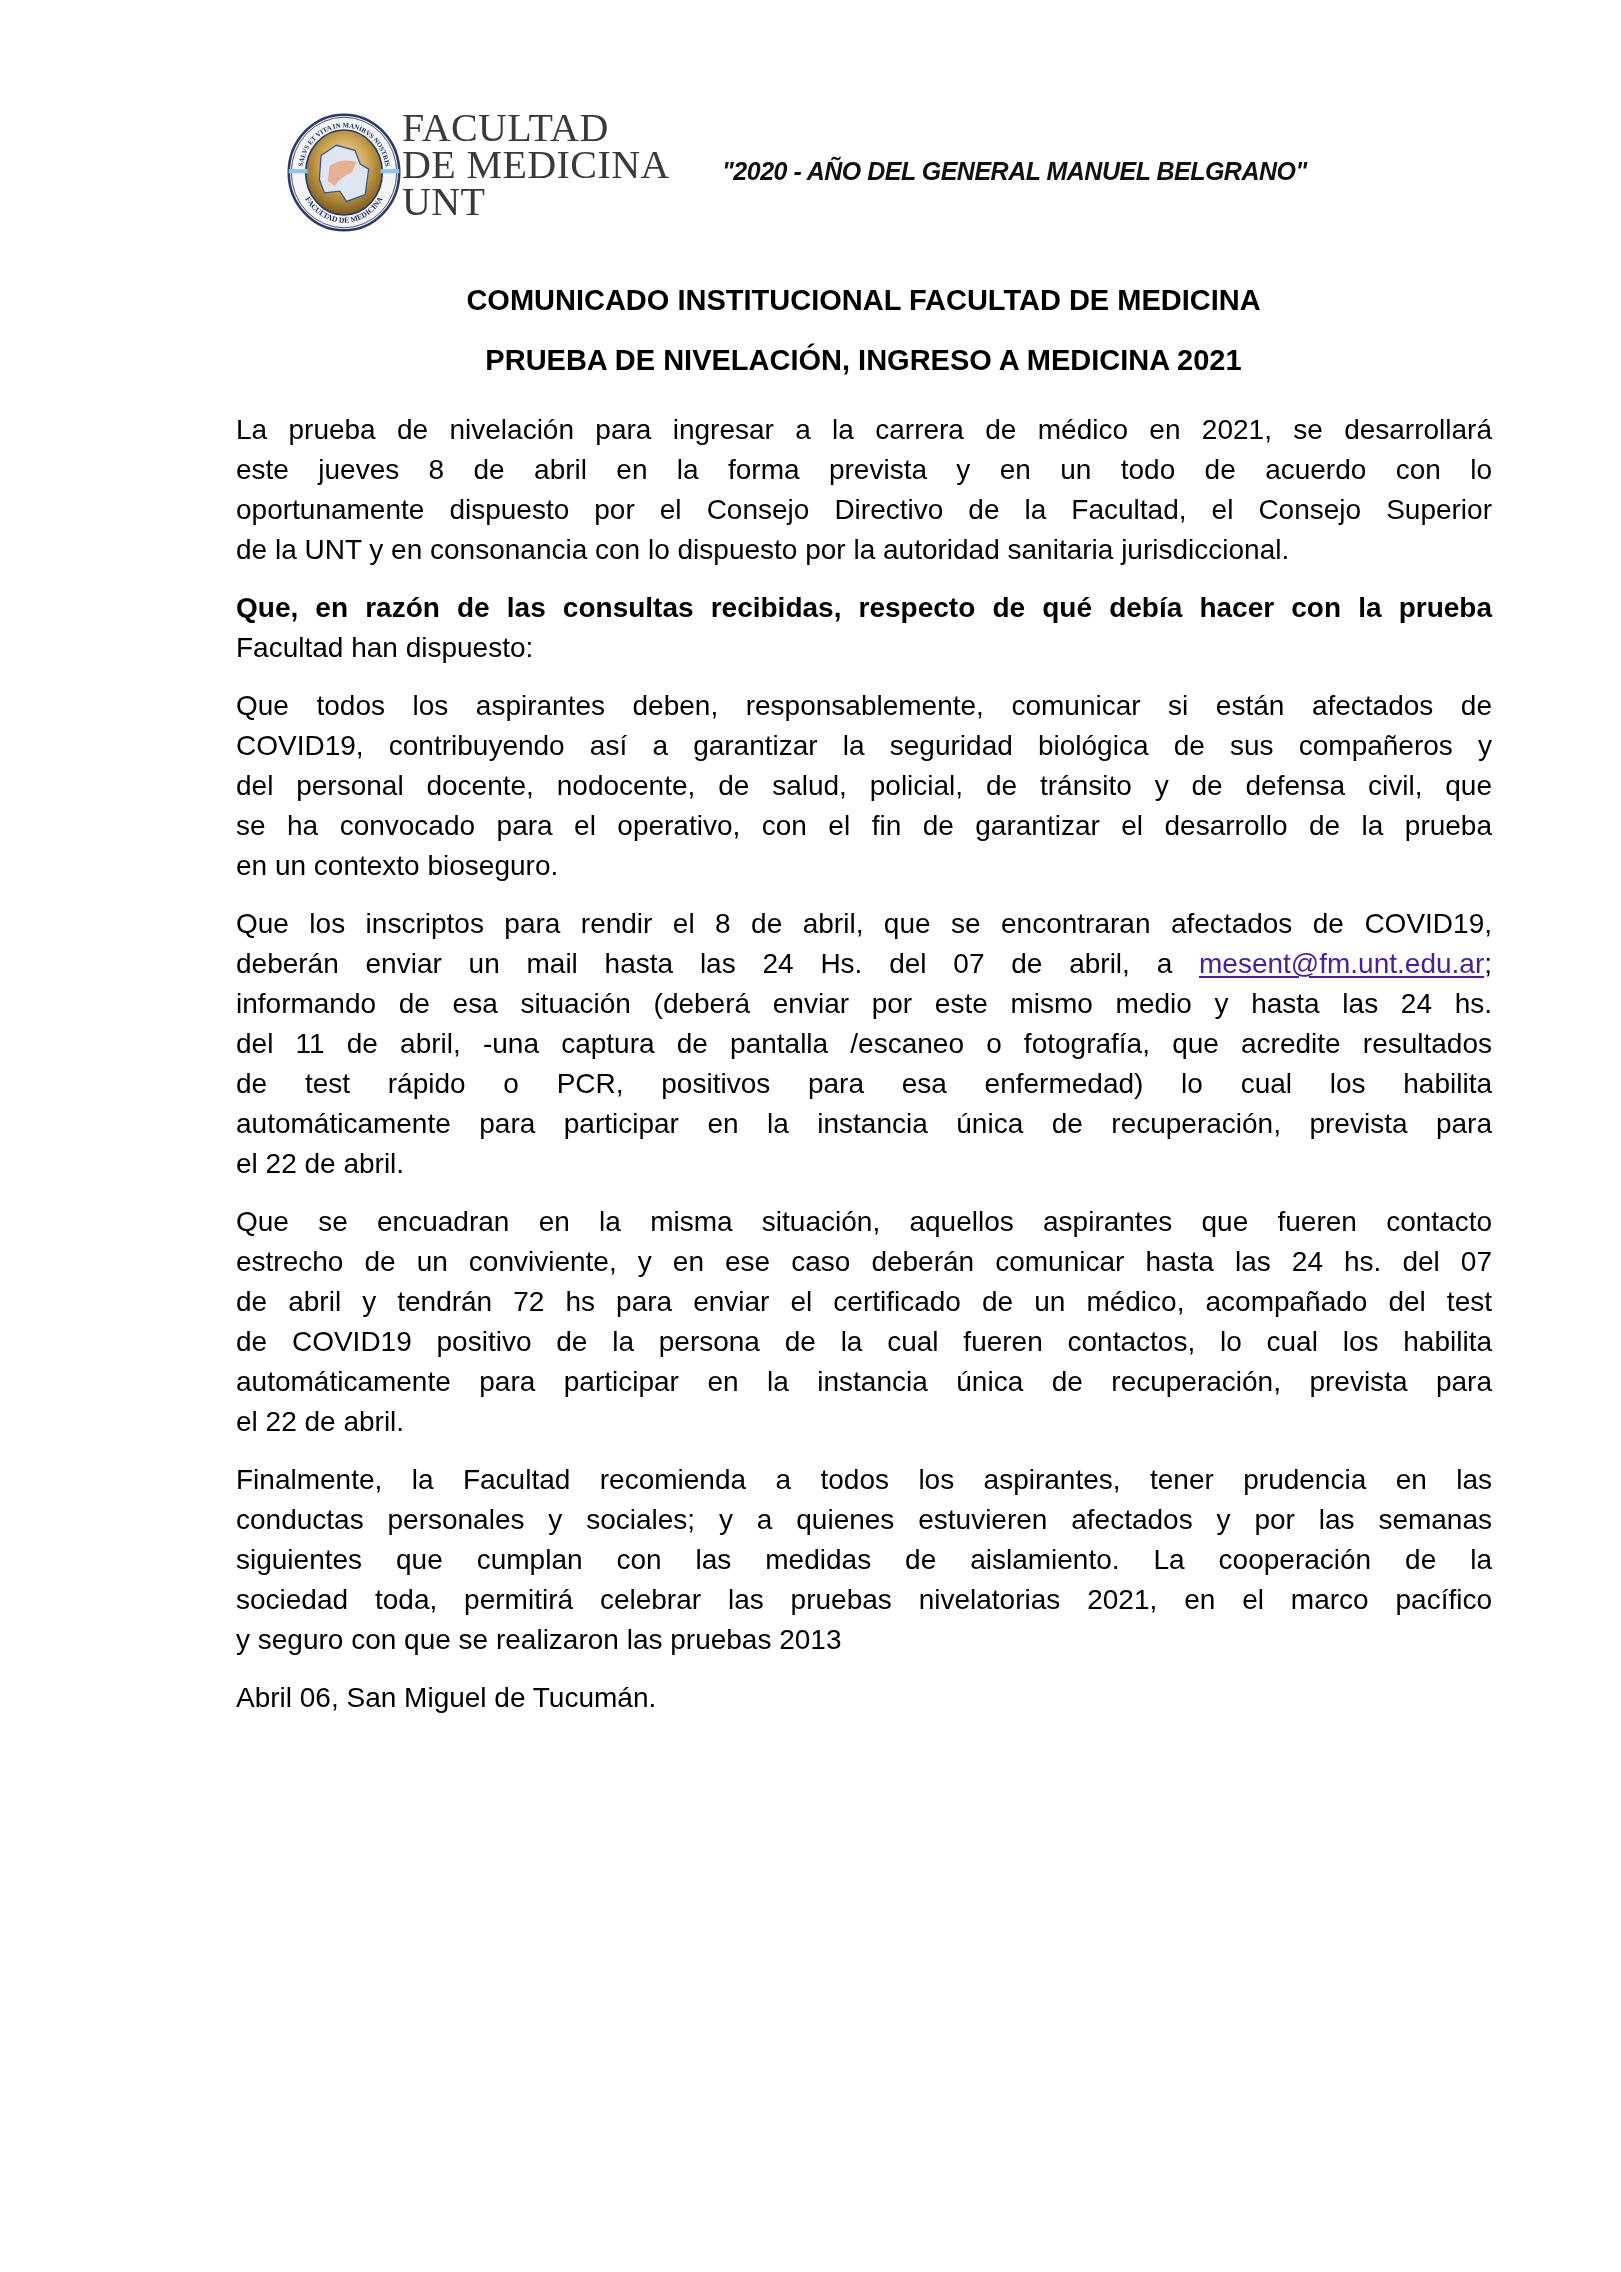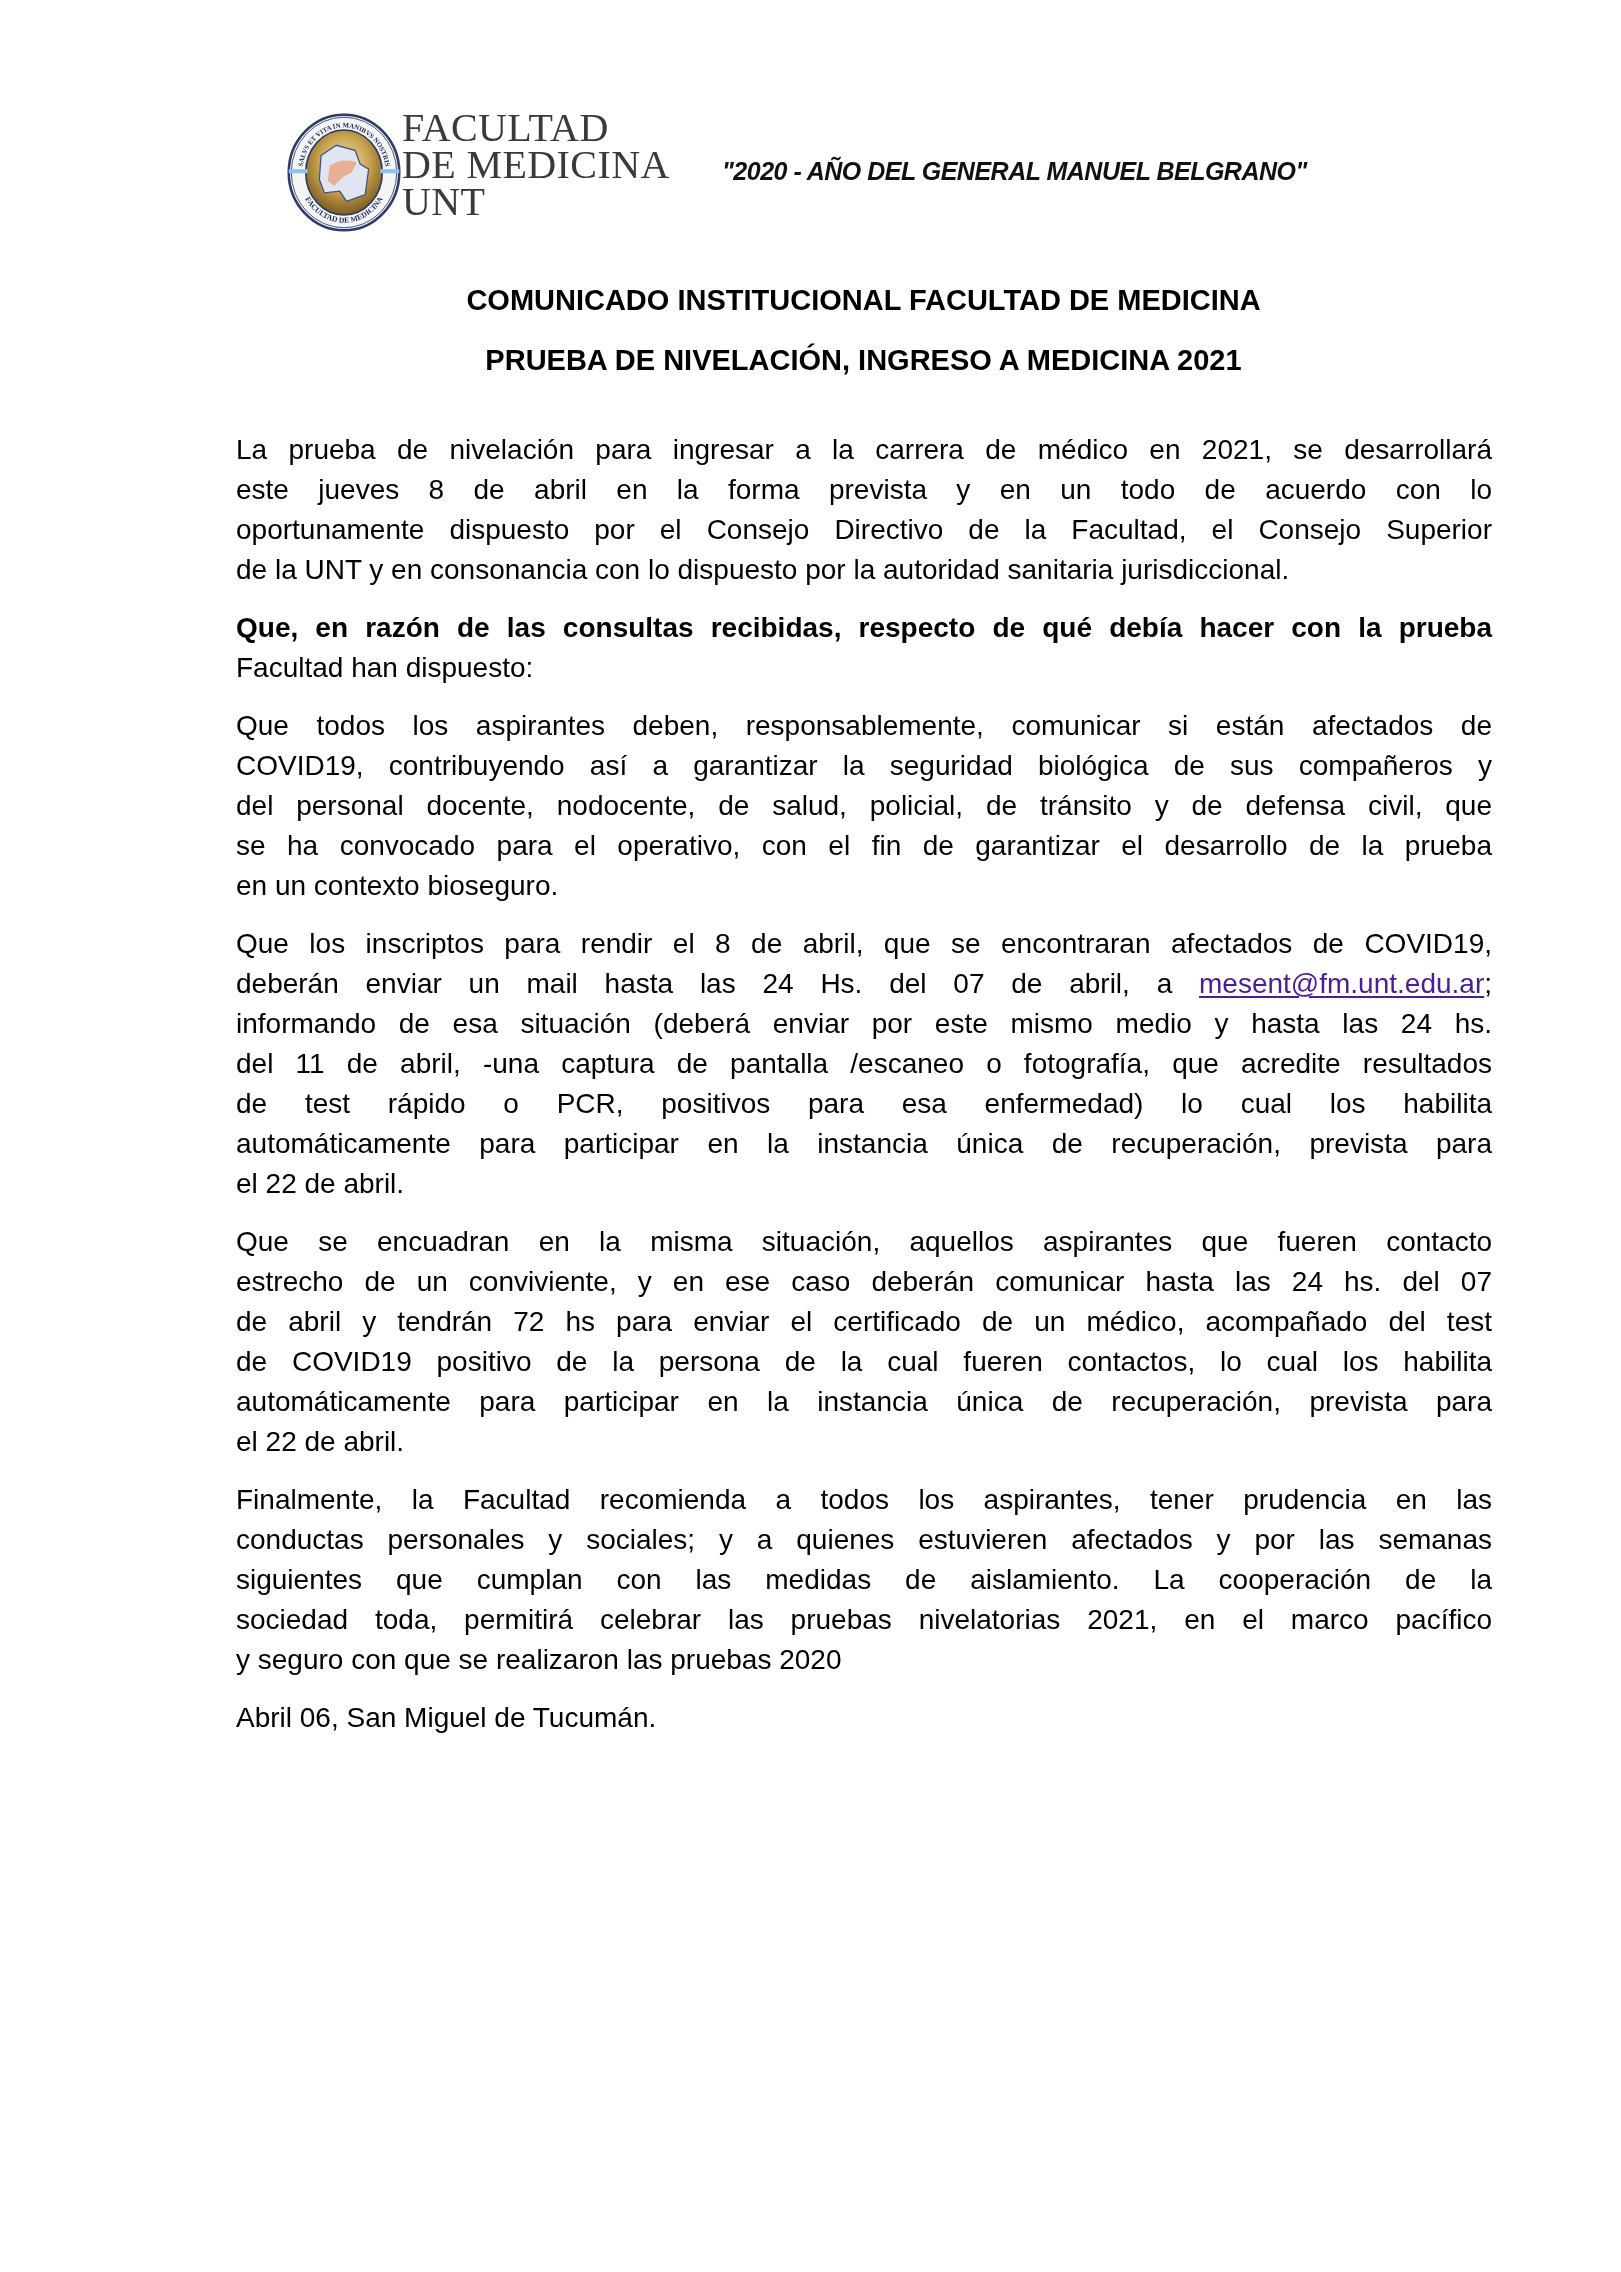--- a/index.html
+++ b/index.html
@@ -4,21 +4,21 @@
 <style>
   html, body { margin: 0; padding: 0; background: #ffffff; }
   body { width: 1621px; height: 2273px; position: relative; overflow: hidden; font-family: "Liberation Sans", sans-serif; color: #000; }
   .logo-seal { position: absolute; left: 287px; top: 113px; width: 114px; height: 119px; }
   .logo-text { position: absolute; left: 402px; top: 109px; font-family: "Liberation Serif", serif; color: #3a3a3a; font-size: 40px; line-height: 37px; letter-spacing: 0.4px; }
   .logo-text div { white-space: nowrap; }
   .motto { position: absolute; left: 722px; top: 157px; font-family: "Liberation Sans", sans-serif; font-weight: bold; font-style: italic; font-size: 25px; letter-spacing: -0.5px; white-space: nowrap; color: #111; }
   .title { position: absolute; left: 0; width: 1727px; text-align: center; font-weight: bold; font-size: 29px; white-space: nowrap; }
   .title1 { top: 284px; }
   .title2 { top: 344px; }
-  .body-text { position: absolute; left: 236px; width: 1256px; top: 410px; font-size: 28px; line-height: 40px; margin-top: 20px; }
+  .body-text { position: absolute; left: 236px; width: 1256px; top: 410px; font-size: 28px; line-height: 40px; }
   .para { margin: 0 0 18px 0; }
   .line { display: block; text-align: justify; text-align-last: justify; white-space: nowrap; height: 40px; }
   .line.last { text-align: right; text-align-last: left; }
   .email-link { color: #0563c1; text-decoration: underline; text-decoration-thickness: 1.7px; text-underline-offset: 2.6px; }
   .closing { margin-top: 0; }
 </style>
 </head>
 <body>
 
 <div class="logo-seal">
@@ -92,17 +92,17 @@
       <span class="line" style="white-space: normal;">de abril y tendrán 72 hs para enviar el certificado de un médico, acompañado del test</span>
       <span class="line" style="white-space: normal;">de COVID19 positivo de la persona de la cual fueren contactos, lo cual los habilita</span>
       <span class="line" style="white-space: normal;">automáticamente para participar en la instancia única de recuperación, prevista para</span>
       <span class="line last">el 22 de abril.</span>
     </div>
     <div class="para">
       <span class="line" style="white-space: normal;">Finalmente, la Facultad recomienda a todos los aspirantes, tener prudencia en las</span>
       <span class="line" style="white-space: normal;">conductas personales y sociales; y a quienes estuvieren afectados y por las semanas</span>
       <span class="line" style="white-space: normal;">siguientes que cumplan con las medidas de aislamiento. La cooperación de la</span>
       <span class="line" style="white-space: normal;">sociedad toda, permitirá celebrar las pruebas nivelatorias 2021, en el marco pacífico</span>
-      <span class="line last">y seguro con que se realizaron las pruebas 2020</span>
+      <span class="line last">y seguro con que se realizaron las pruebas 2013</span>
     </div>
     <div class="para closing">Abril 06, San Miguel de Tucumán.</div>
   </div>
 
 
 </body></html>

